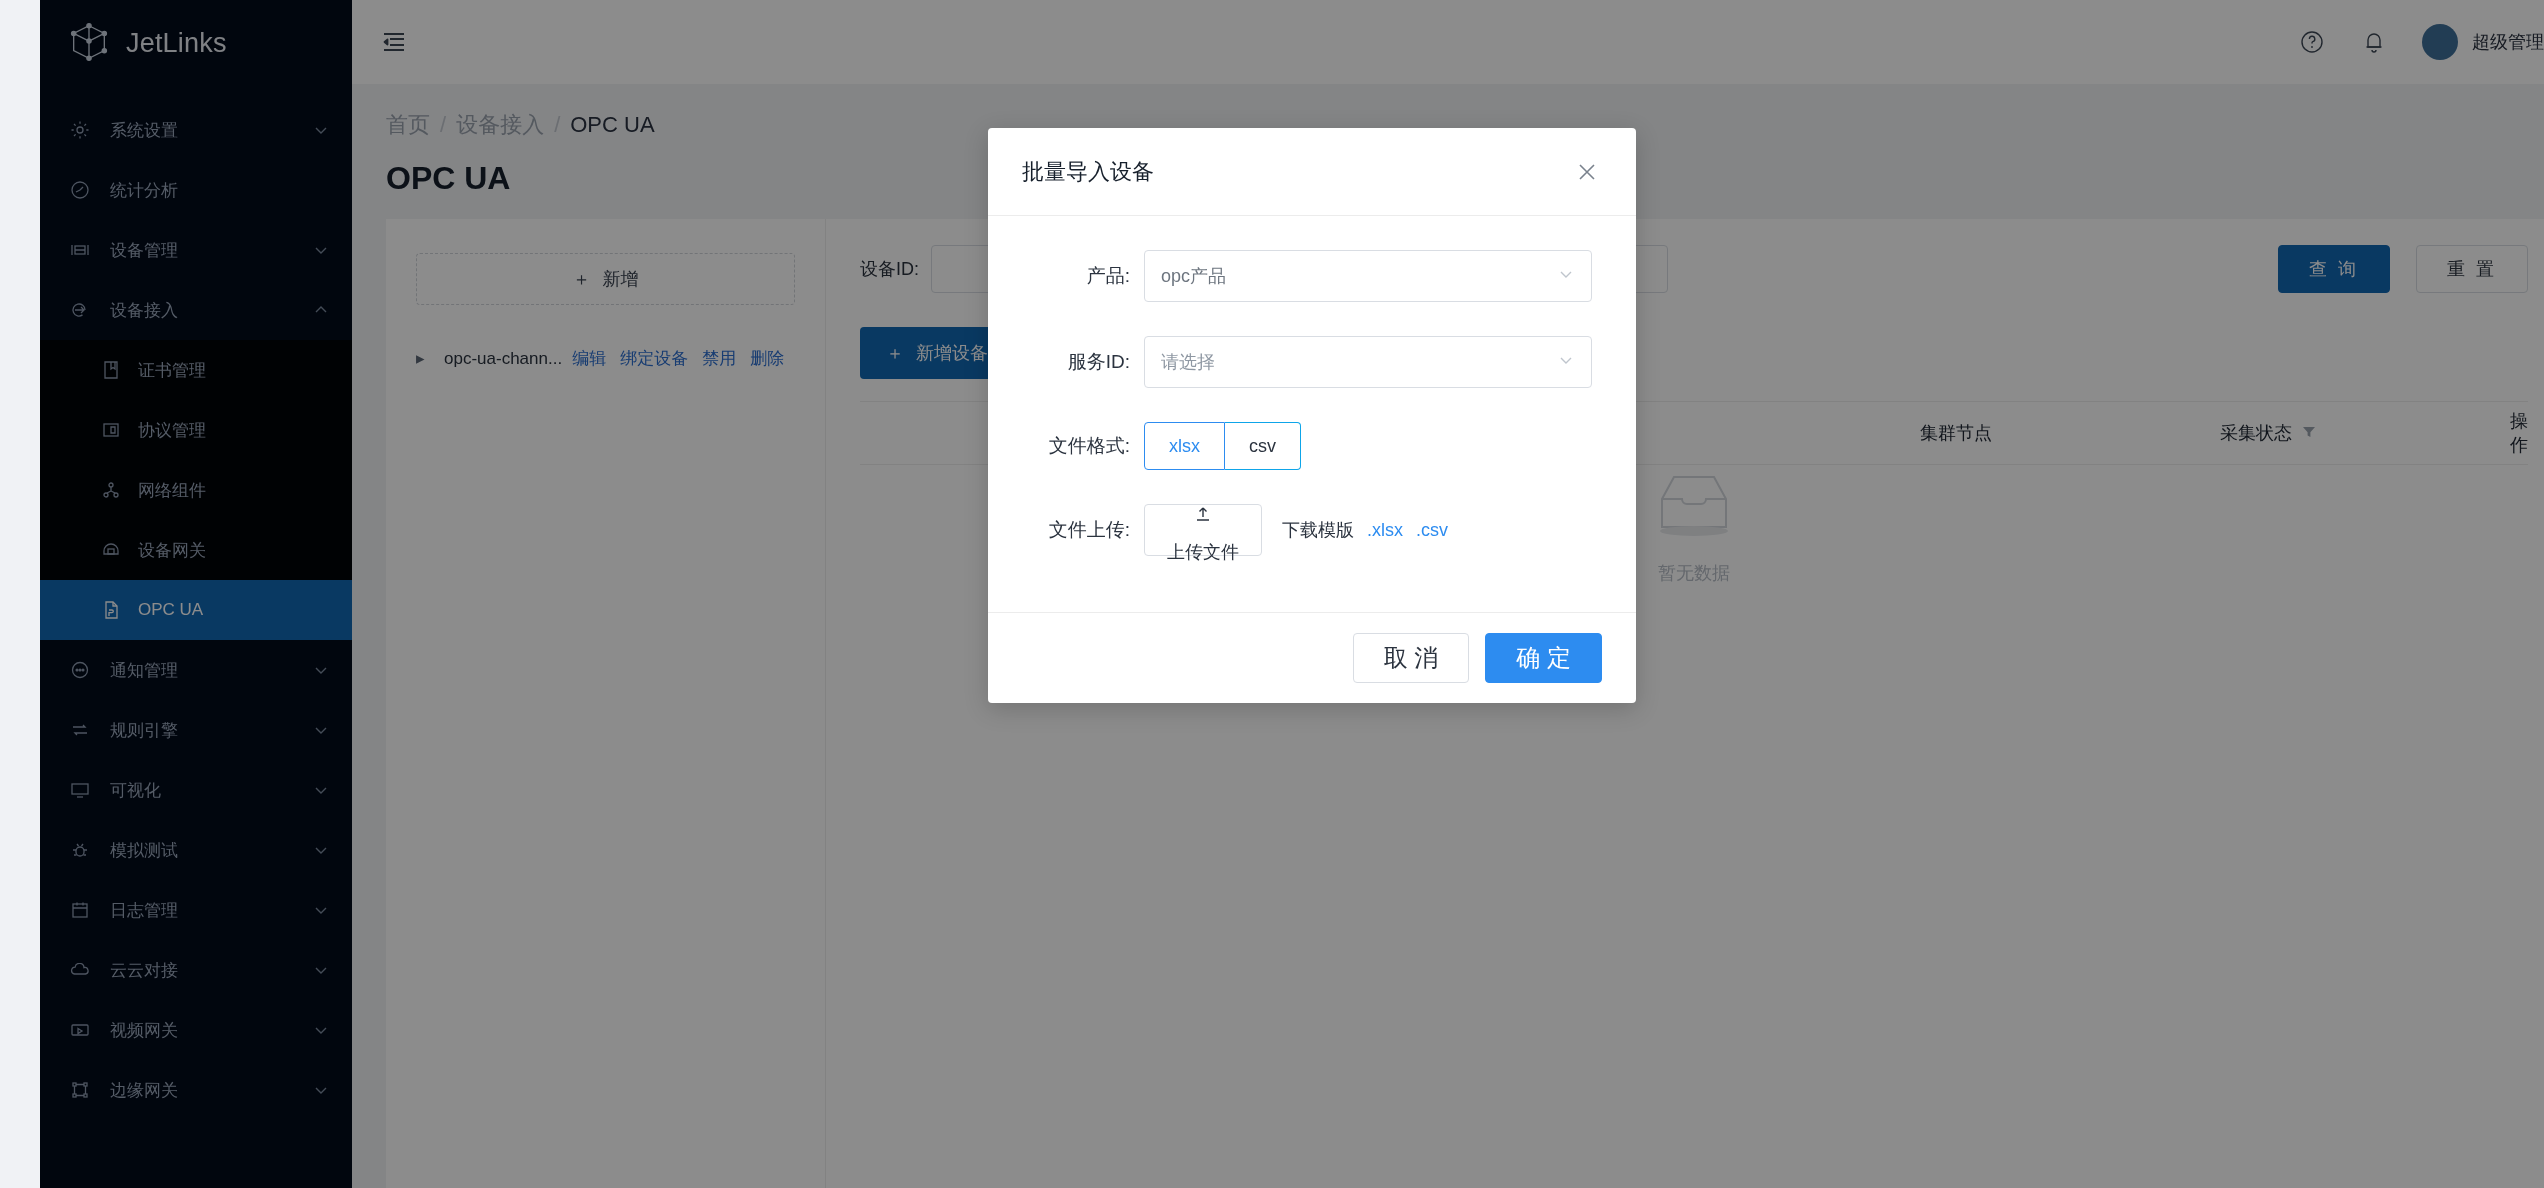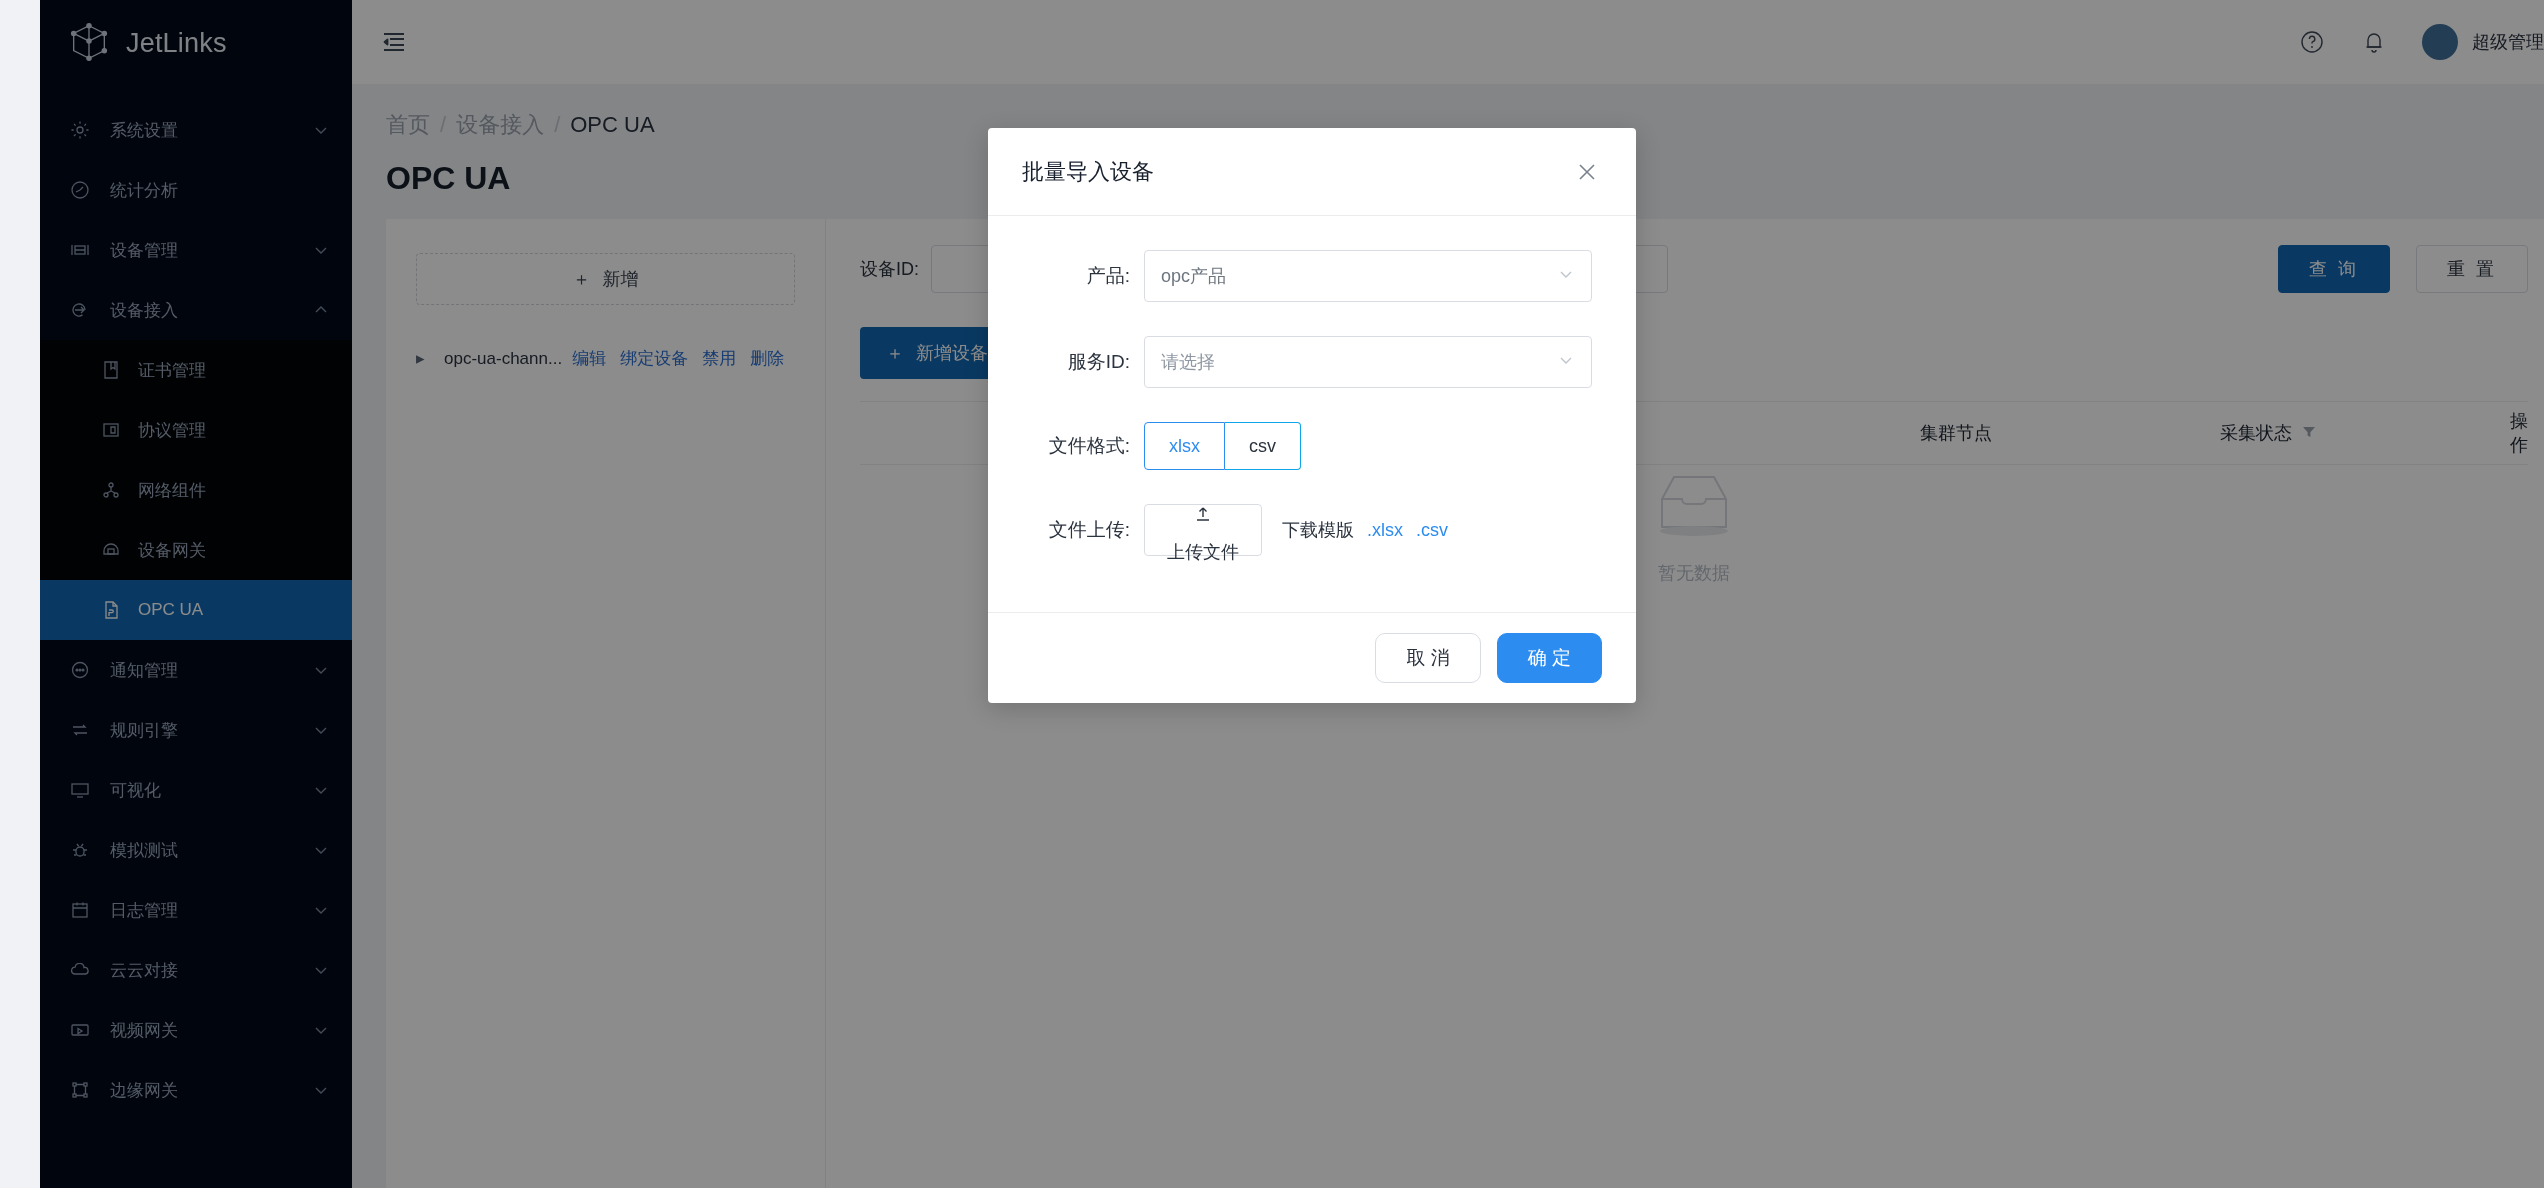--- a/index.html
+++ b/index.html
@@ -178,21 +178,21 @@
     height: 52px; padding: 0 22px; border: 1px solid #d9dde3; border-radius: 4px;
     display: flex; align-items: center; gap: 12px; font-size: 18px; color: #2b333f;
     cursor: pointer; background: #fff; white-space: nowrap; flex-direction: column;
   }
   .tpl { font-size: 18px; color: #2b333f; white-space: nowrap; }
   .tpl-link { color: #2d8cf0; cursor: pointer; margin-left: 8px; }
   .modal-foot {
     border-top: 1px solid #ececec; padding: 20px 34px; display: flex;
     justify-content: flex-end; gap: 16px;
   }
-  .m-btn { height: 50px; padding: 16px 30px; border-radius: 10px; font-size: 19px;
+  .m-btn { height: 50px; padding: 16px 30px; border-radius: 4px; font-size: 24px;
            display: inline-flex; align-items: center; justify-content: center; cursor: pointer; }
   .m-btn.cancel { background: #fff; border: 1px solid #d9dde3; color: #2b333f; }
   .m-btn.ok { background: #2d8cf0; border: 1px solid #2d8cf0; color: #fff; }
 </style>
 </head>
 <body>
 
 <div class="app">
 
   <aside class="sidebar">

